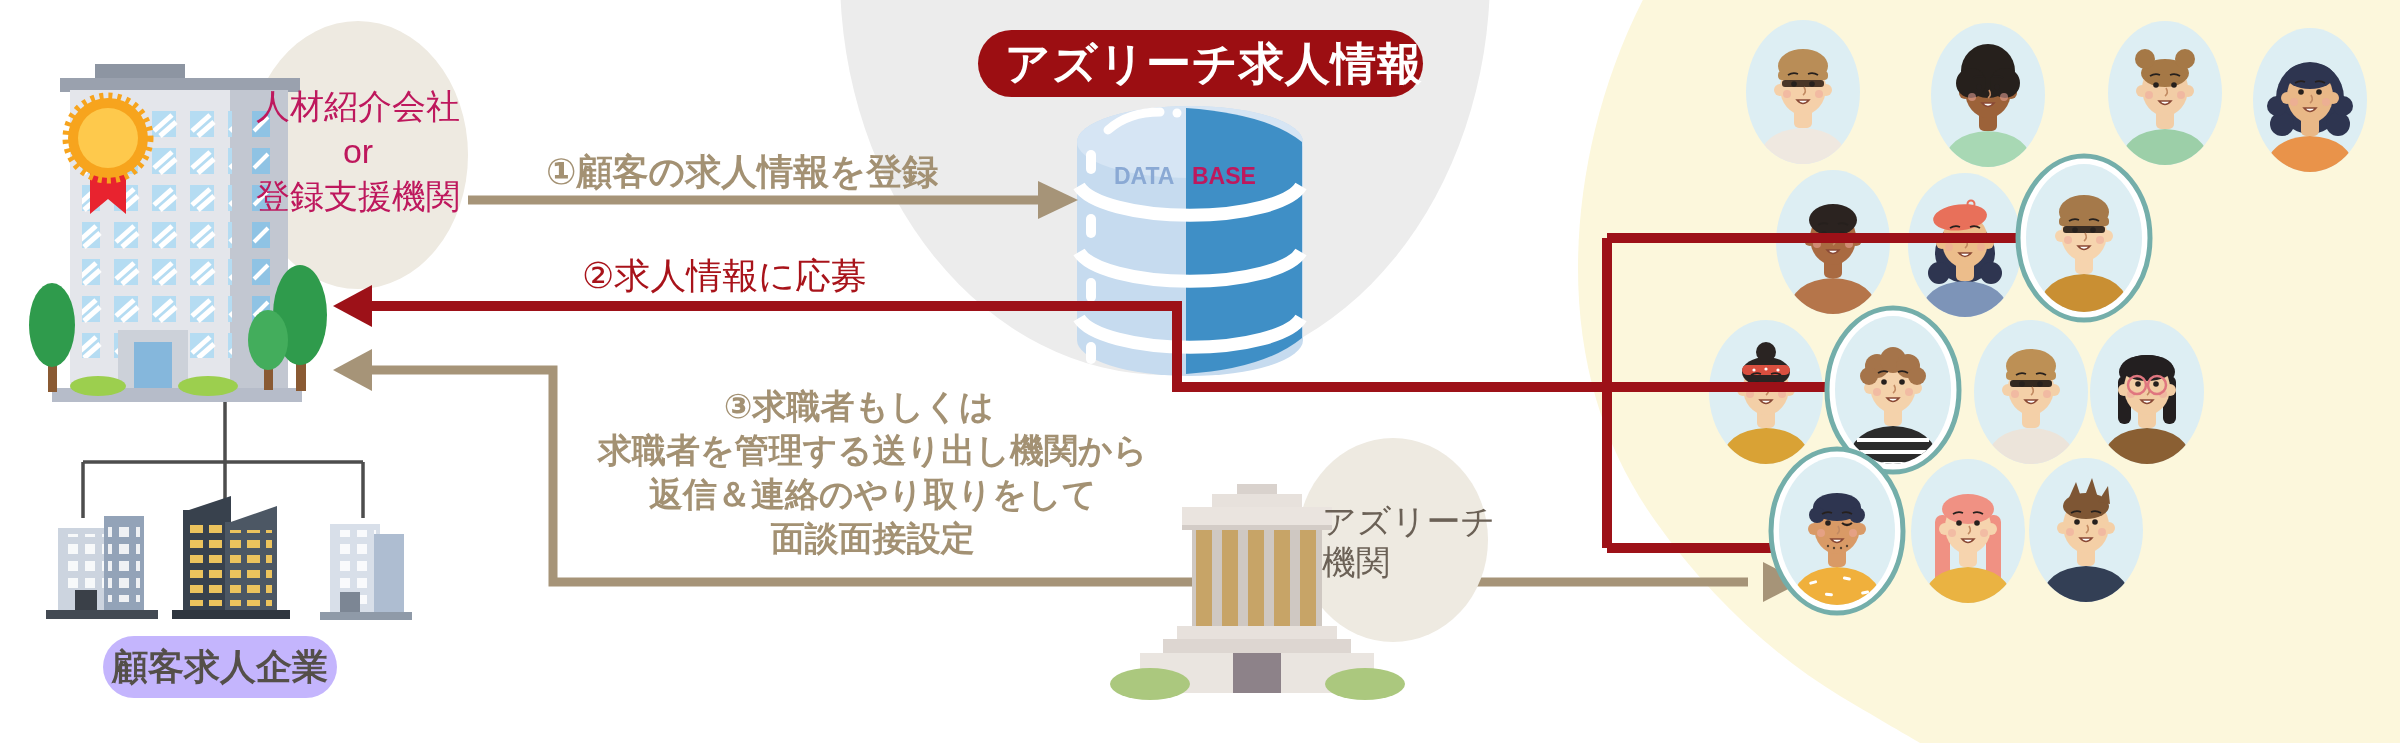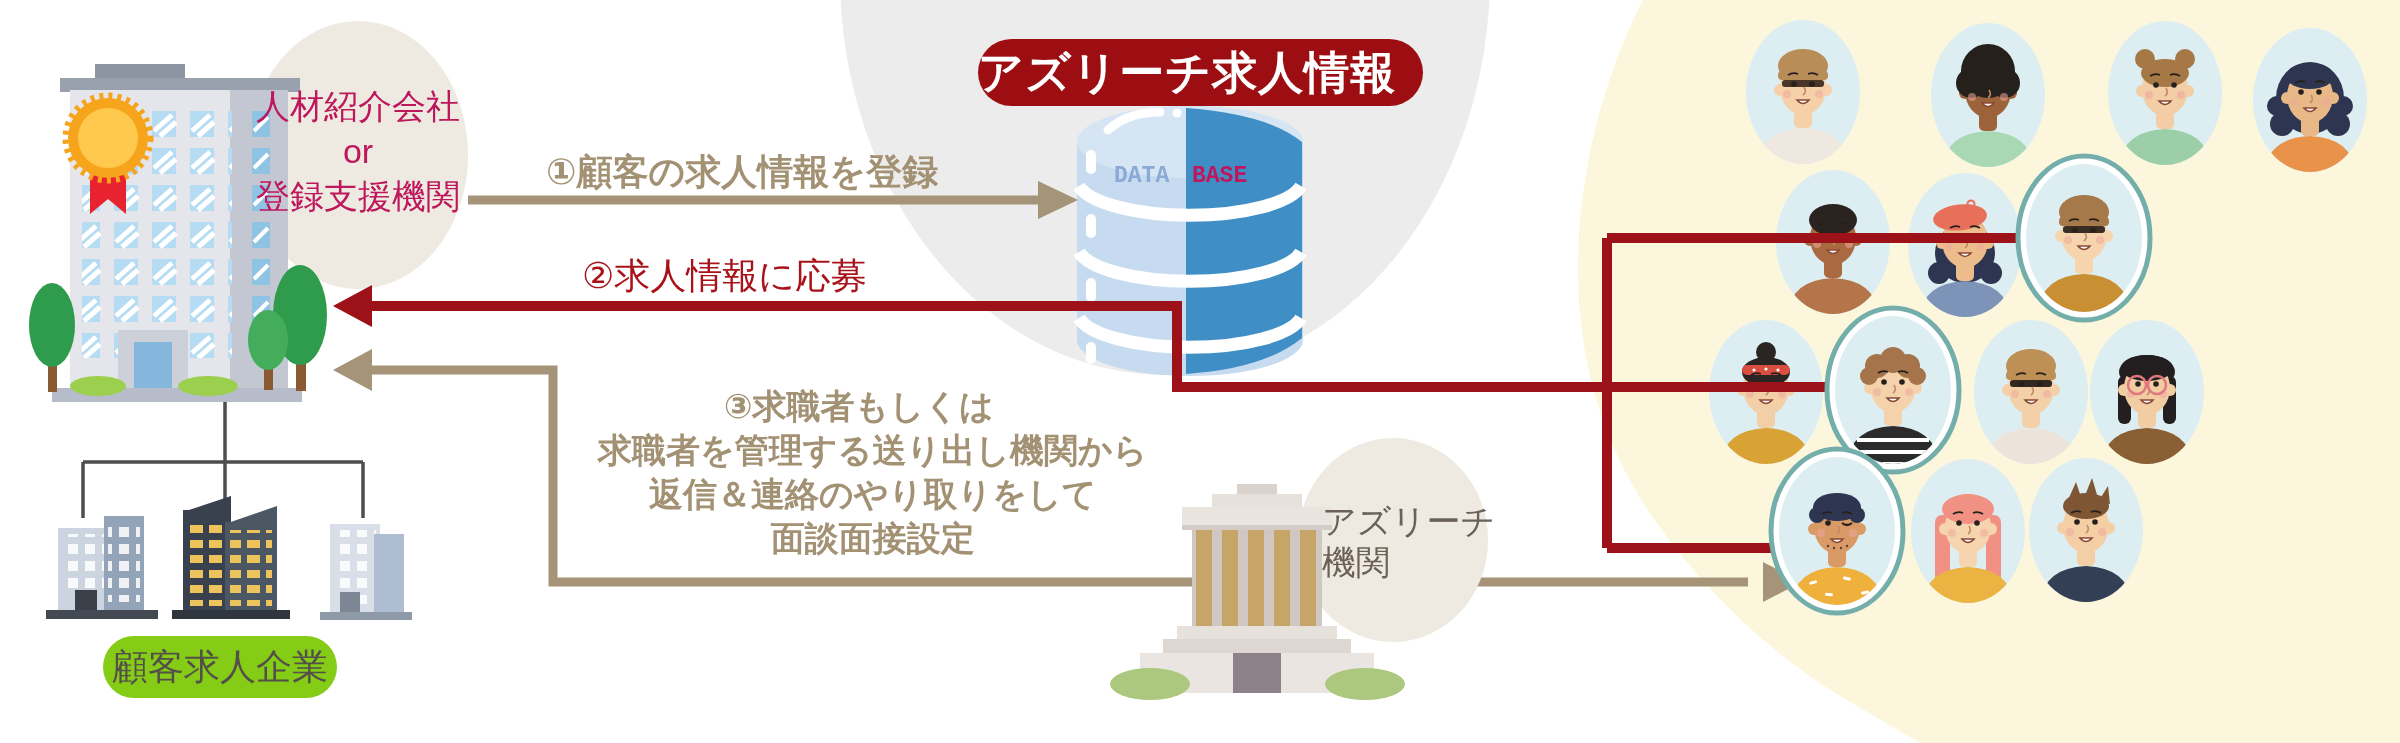--- a/index.html
+++ b/index.html
@@ -1,31 +1,31 @@
 <!DOCTYPE html>
 <html><head>
 <meta charset="utf-8">
 <style>
   html,body{margin:0;padding:0;background:#ffffff;}
   .stage{position:relative;width:2400px;height:743px;overflow:hidden;background:#ffffff;
          font-family:"Liberation Sans","DejaVu Sans",sans-serif;}
   .stage svg.base{position:absolute;left:0;top:0;}
   .abs{position:absolute;}
   .title-badge{left:978px;top:30px;width:445px;height:67px;background:#9c0e12;border-radius:34px;
-    color:#ffffff;font-size:45px;font-weight:bold;text-align:left;line-height:67px;letter-spacing:1px;margin-top:9px;}
+    color:#ffffff;font-size:45px;font-weight:bold;text-align:right;line-height:67px;letter-spacing:1px;}
   .agency-text{left:248px;top:84px;width:220px;text-align:center;color:#be185d;font-size:34px;line-height:45px;}
   .step1{left:546px;top:148px;color:#a39173;font-size:36px;font-weight:bold;}
   .step2{left:582px;top:252px;color:#a8131a;font-size:36px;font-weight:normal;}
   .step3{left:570px;top:384px;color:#a39173;font-size:34px;font-weight:bold;line-height:44px;text-align:center;}
   .step3 .ind{padding-left:28px;}
   .sending-text{left:1322px;top:501px;color:#6b6156;font-size:34px;line-height:41px;}
-  .client-pill{left:103px;top:636px;width:234px;height:62px;background:#84cc16;border-radius:31px;
-    color:#544f49;font-size:36px;text-align:center;line-height:62px;}
+  .client-pill{left:103px;top:636px;width:234px;height:62px;background:#c4b5fd;border-radius:31px;
+    color:#544f49;font-size:36px;text-align:center;line-height:62px;font-weight:bold;}
   .jobseeker-label{left:1905px;top:629px;width:380px;text-align:center;color:#6b6357;font-size:34px;line-height:38px;}
-  .db-word{font-family:Liberation Mono, monospace;font-size:23px;font-weight:bold;top:163px;}
+  .db-word{font-family:Liberation Sans, sans-serif;font-size:23px;font-weight:bold;top:163px;}
   .db-data{left:1114px;color:#8aa9d4;}
   .db-base{left:1192px;color:#be185d;}
 </style>
 </head>
 <body>
 
 <div class="stage">
 
   <svg class="base" width="2400" height="743" viewBox="0 0 2400 743">
     <defs>

